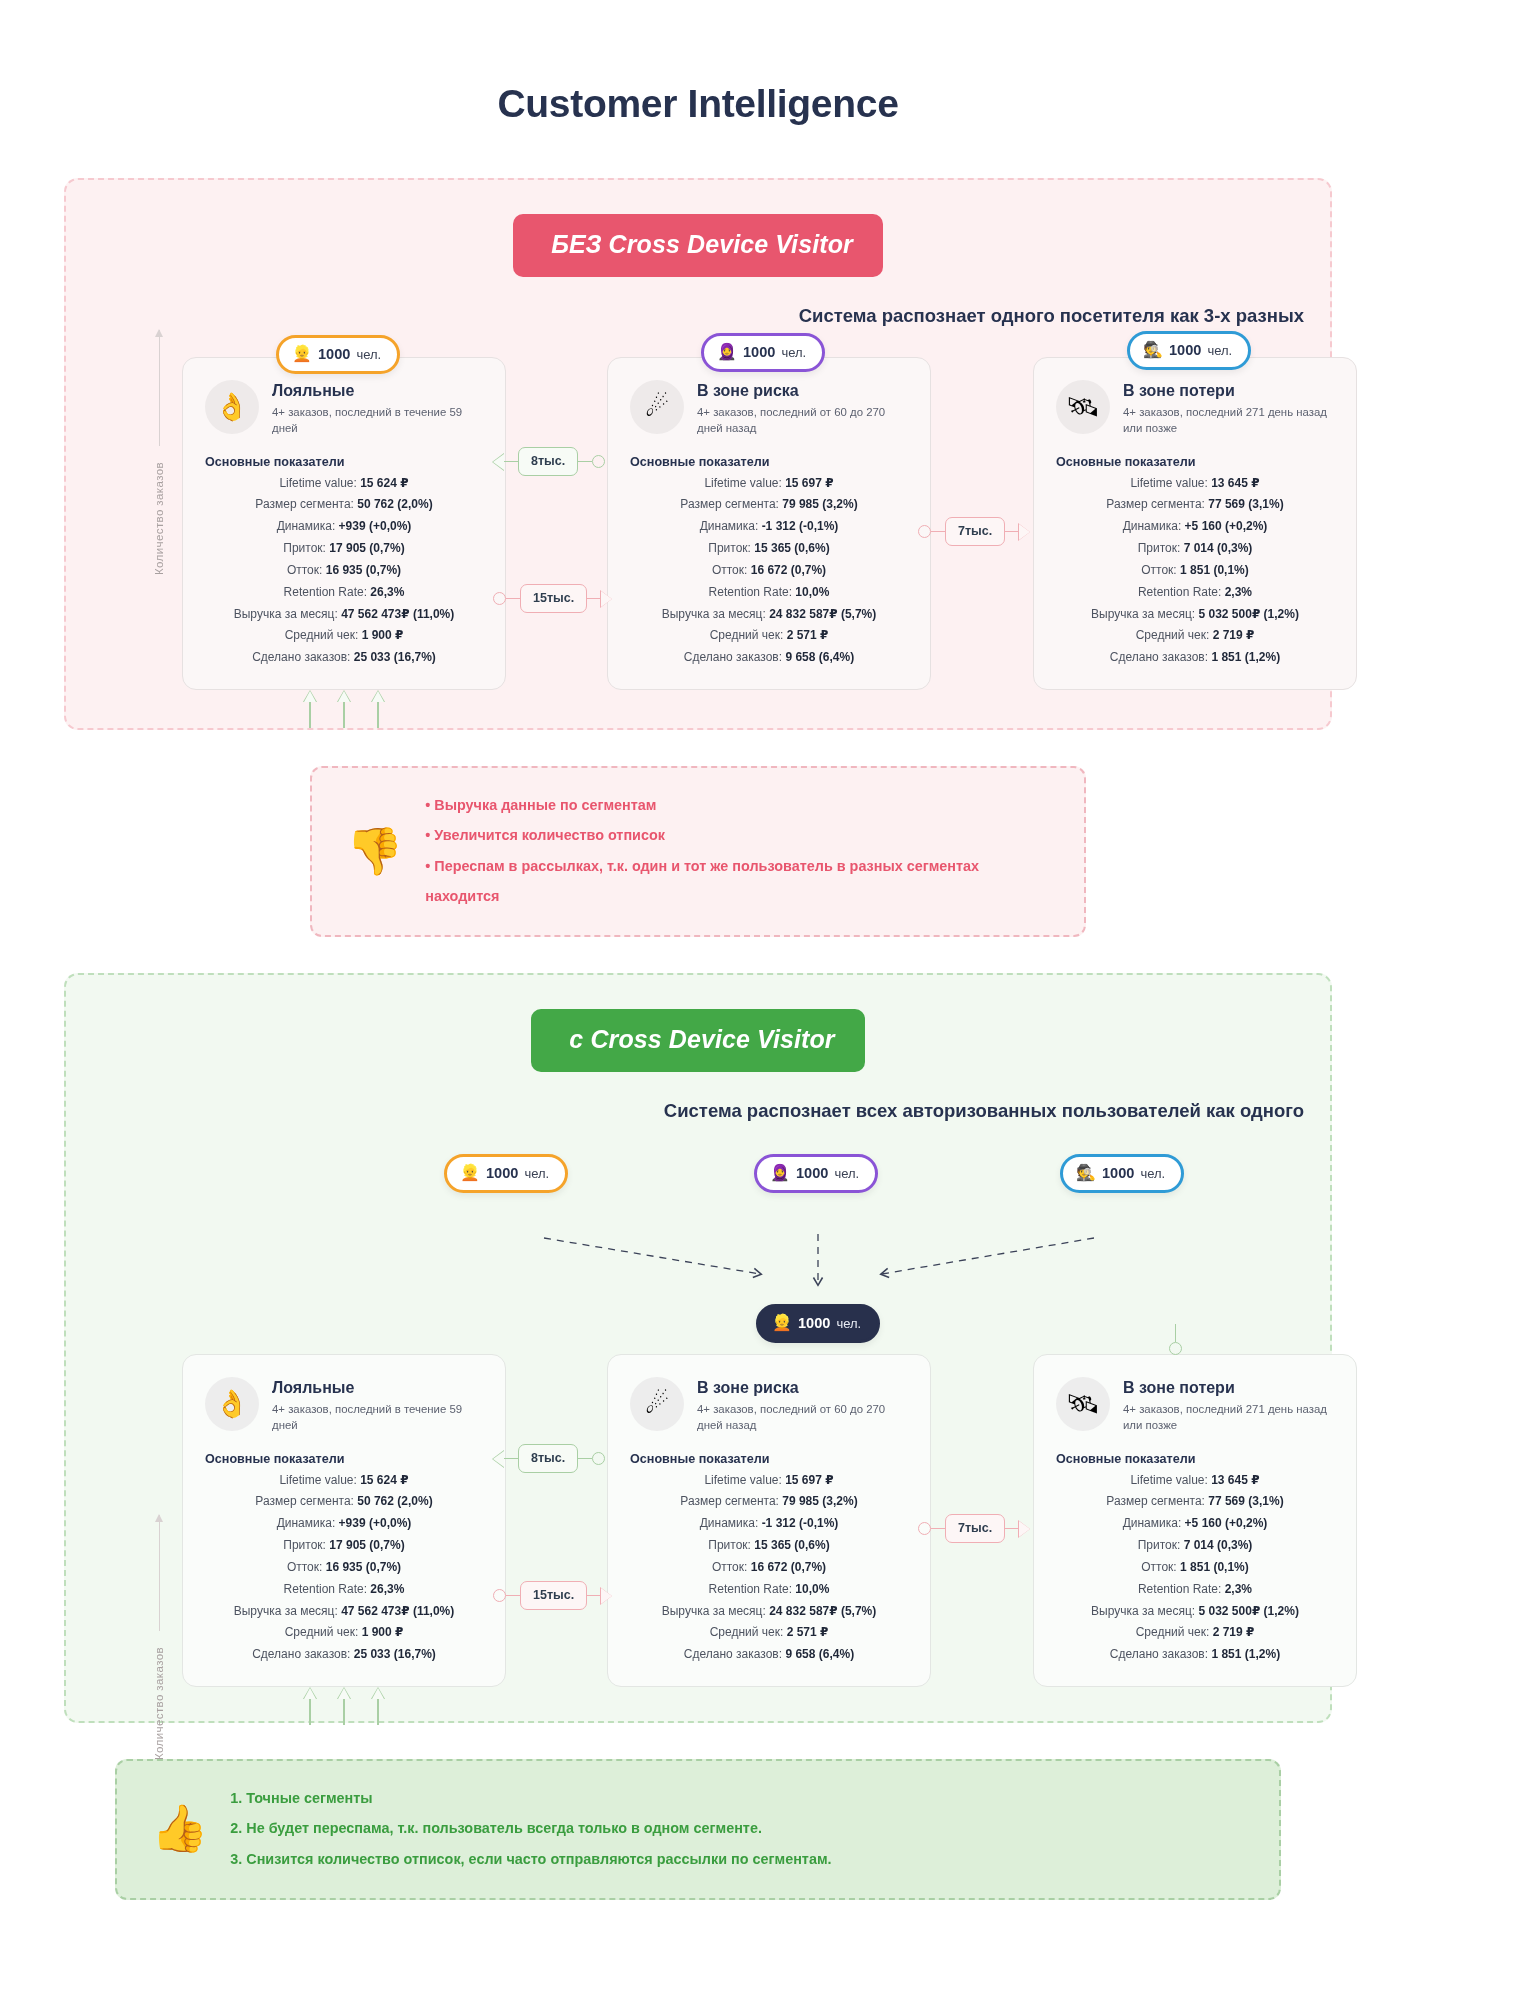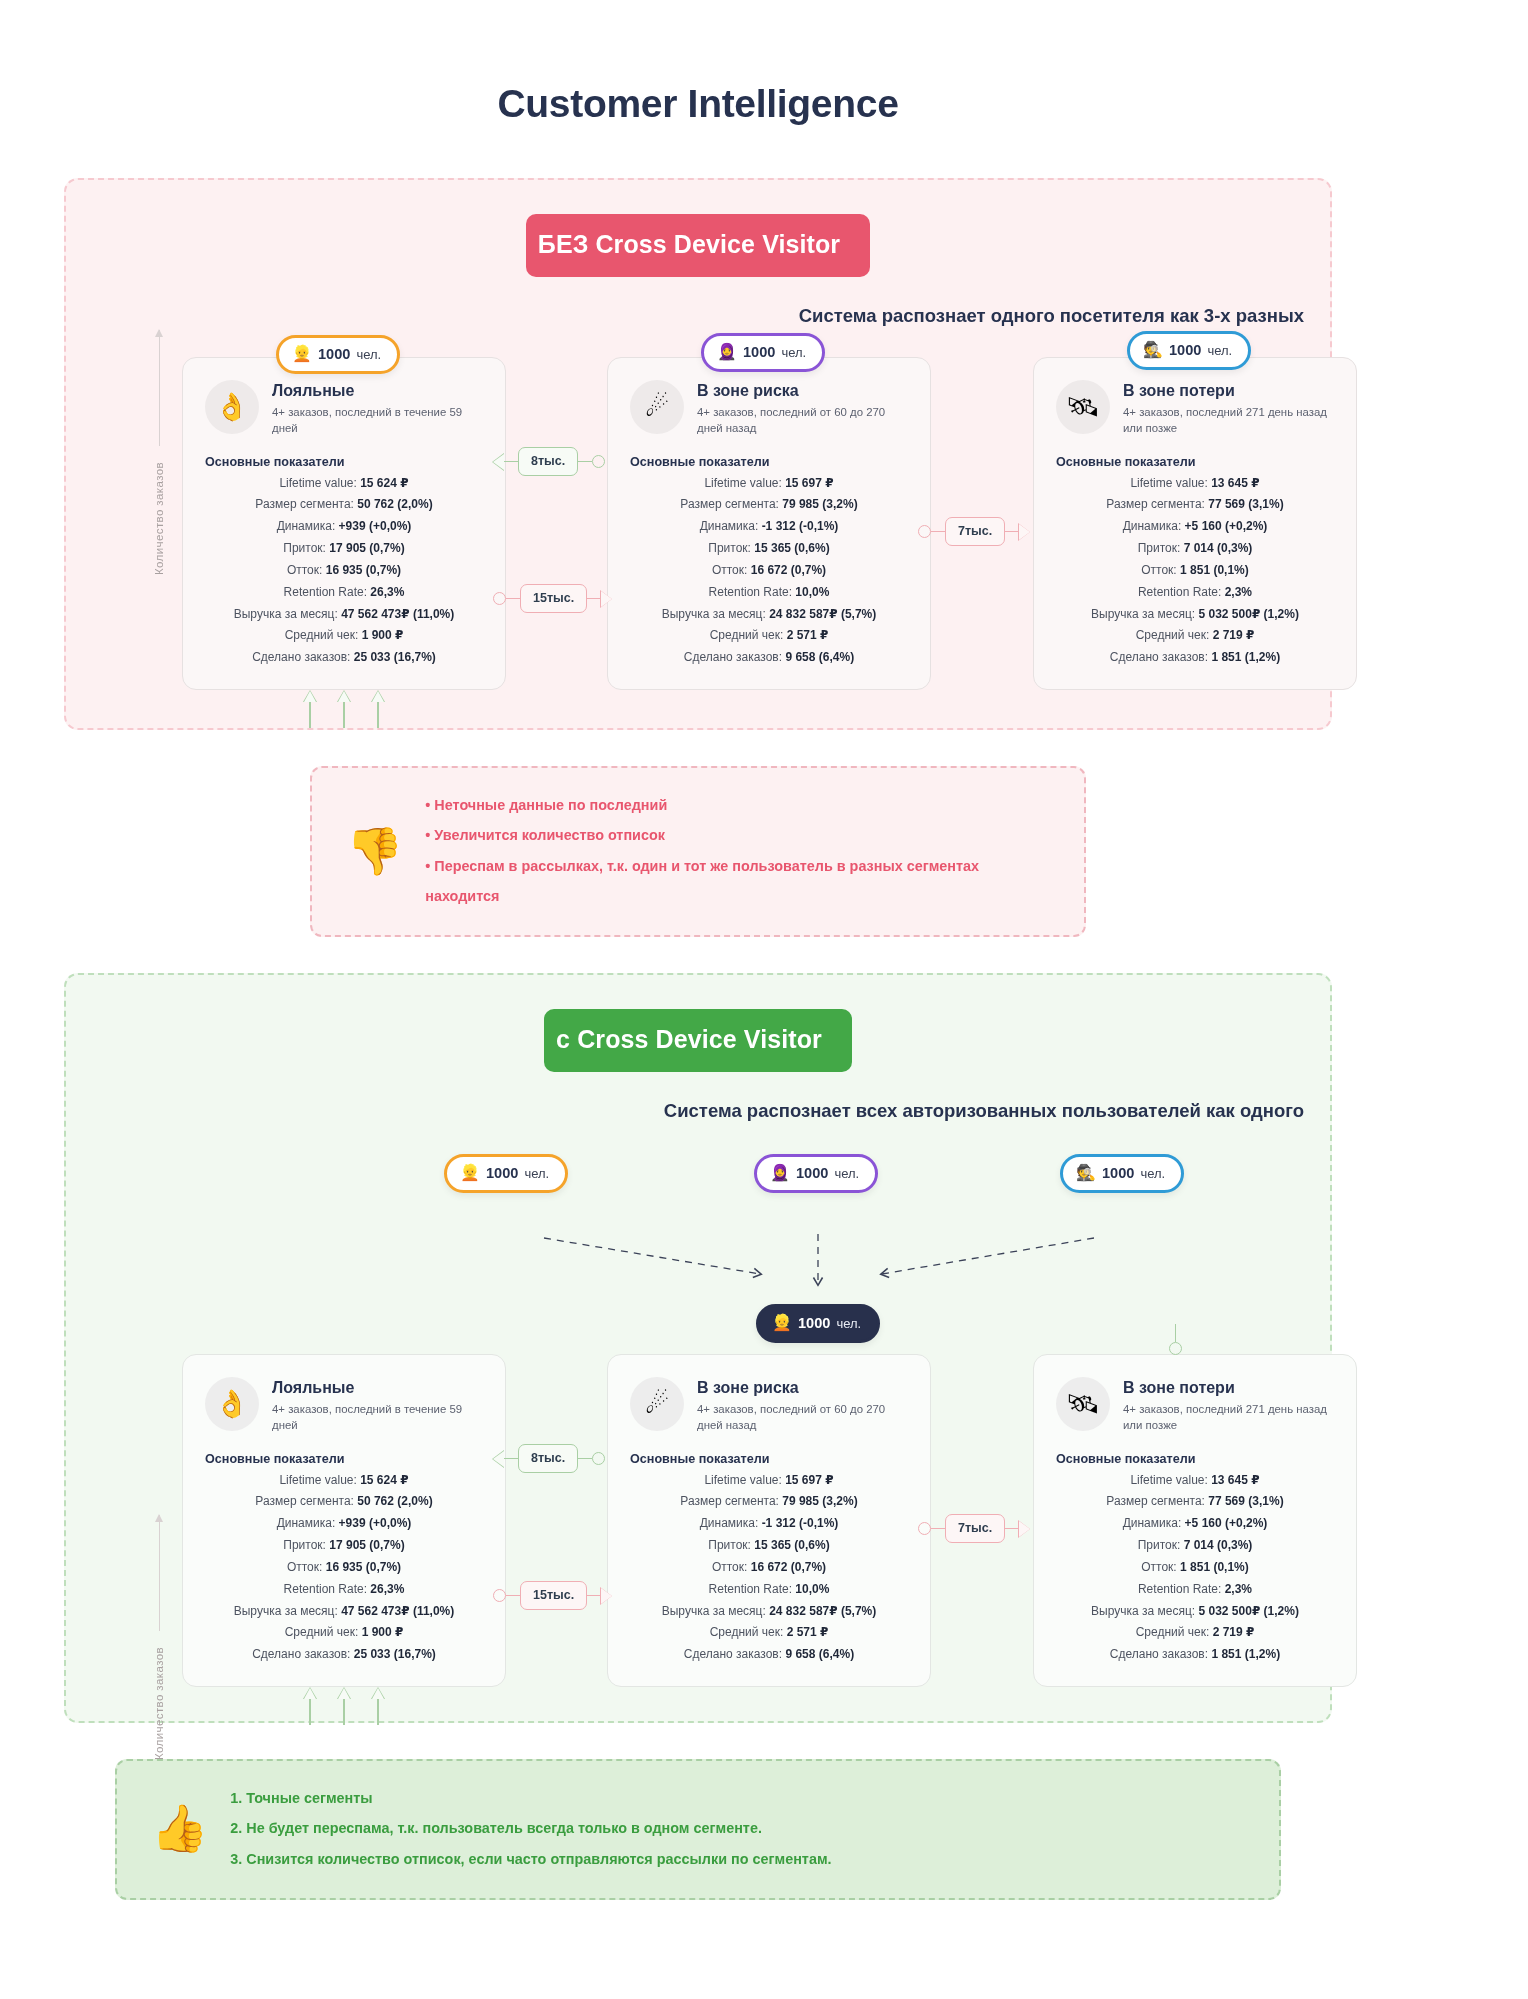--- a/index.html
+++ b/index.html
@@ -41,23 +41,24 @@
     margin-top: 36px;
   }
 
   
   .chip-row { display: flex; justify-content: center; }
   .big-chip {
     display: inline-block;
     font-size: 25px;
     font-weight: bold;
     color: #ffffff;
-    padding: 16px 30px 18px 12px;
+    padding: 16px 30px 18px 38px;
     border-radius: 10px;
     letter-spacing: 0.1px;
+    font-style: italic;
   }
   .chip-red { background: #e8566e; }
   .chip-green { background: #43a847; }
 
   .section-sub {
     text-align: right;
     font-size: 18.5px;
     font-weight: bold;
     color: #27324f;
     margin-top: 28px;
@@ -416,21 +417,21 @@
           </div>
         </div>
       </div>
 
     </div>
   </div>
 
   <div class="note note-bad">
     <div class="hand">👎</div>
     <ul>
-      <li>Неточные данные по последний</li>
+      <li>Выручка данные по сегментам</li>
       <li>Увеличится количество отписок</li>
       <li>Переспам в рассылках, т.к. один и тот же пользователь в разных сегментах находится</li>
     </ul>
   </div>
 
   <div class="section section-good">
 
     <div class="chip-row">
       <div class="big-chip chip-green">с Cross Device Visitor</div>
     </div>

